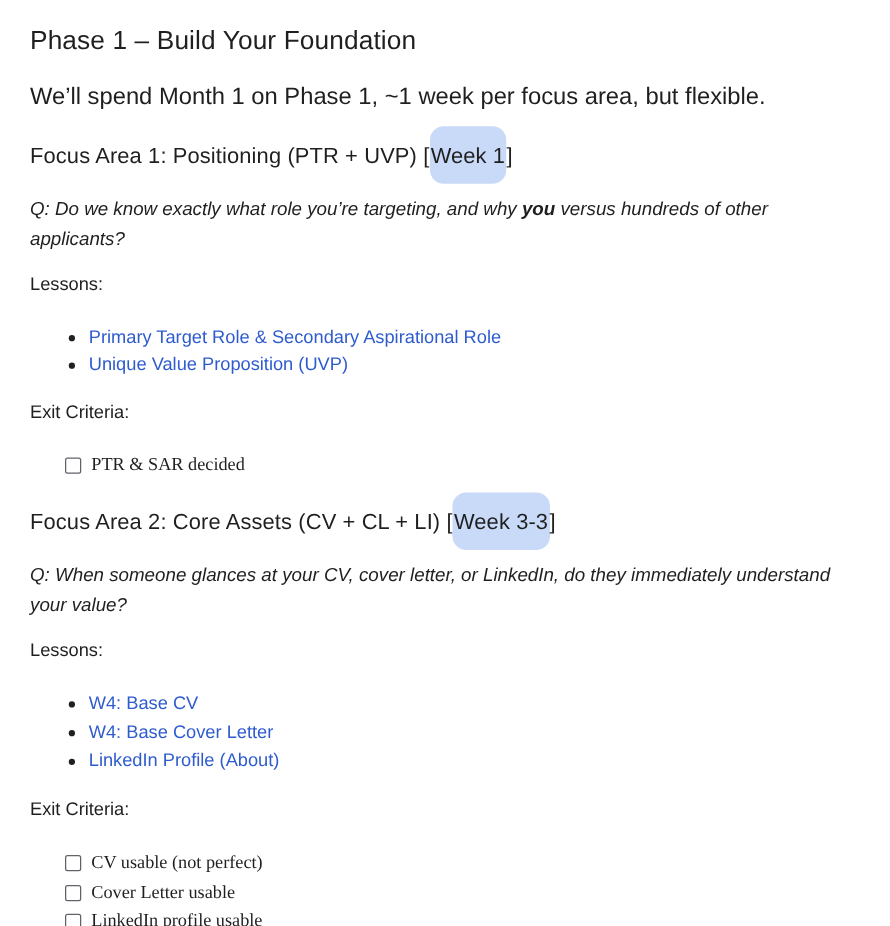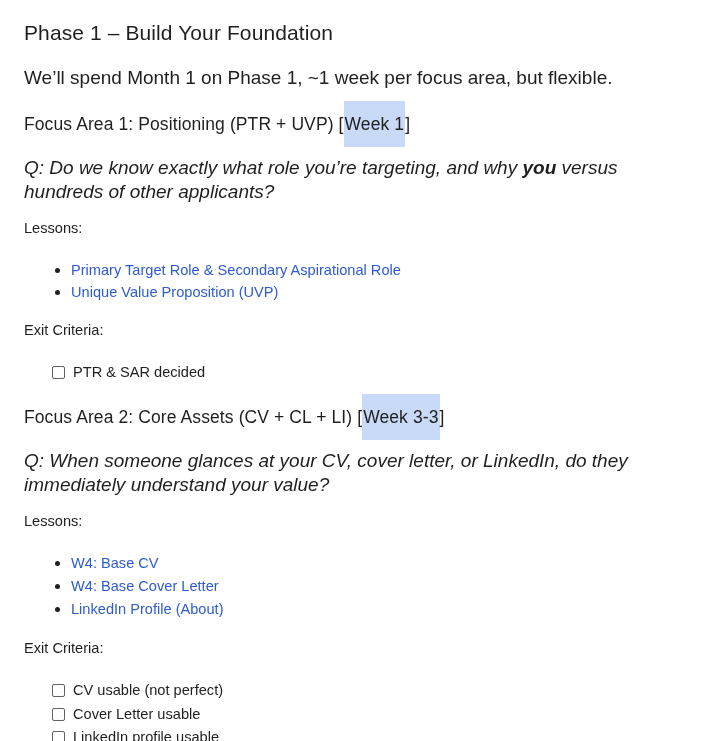--- a/index.html
+++ b/index.html
@@ -35,23 +35,24 @@
   h2.section-heading{
     font-size:17.5px;
     line-height:21px;
     font-weight:400;
     margin:0 0 21px 0;
     letter-spacing:.1px;
   }
   .hl{
     background:var(--highlight);
     padding:13px 1px;
+    border-radius:11px;
   }
   p.question{
-    font-size:19px;
+    font-size:15px;
     line-height:24px;
     font-style:italic;
     margin:16px 0 16px 0;
   }
   p.question strong{font-weight:700;}
   p.list-label{
     font-size:14.6px;
     line-height:16px;
     margin:0 0 23px 0;
   }
@@ -75,20 +76,21 @@
     background:#202020;
     margin:9px 11px 0 0;
   }
   a.lesson-link{
     color:var(--link);
     cursor:pointer;
   }
   .checklist{
     margin:0 0 19px 0;
     padding:0 0 0 28px;
+    font-family:Liberation Serif, serif;
   }
   .check-row{
     display:flex;
     align-items:center;
     font-size:14.6px;
     line-height:23px;
   }
   .sec2 .check-row{line-height:23.5px;}
   .checkbox{
     flex:none;

